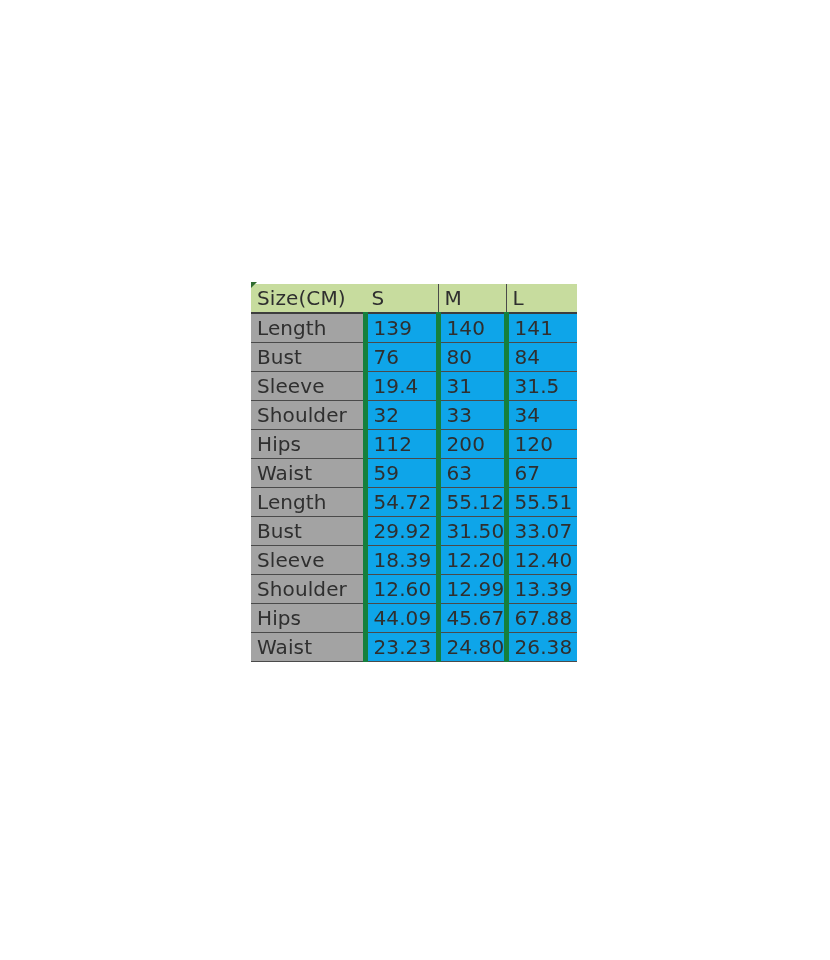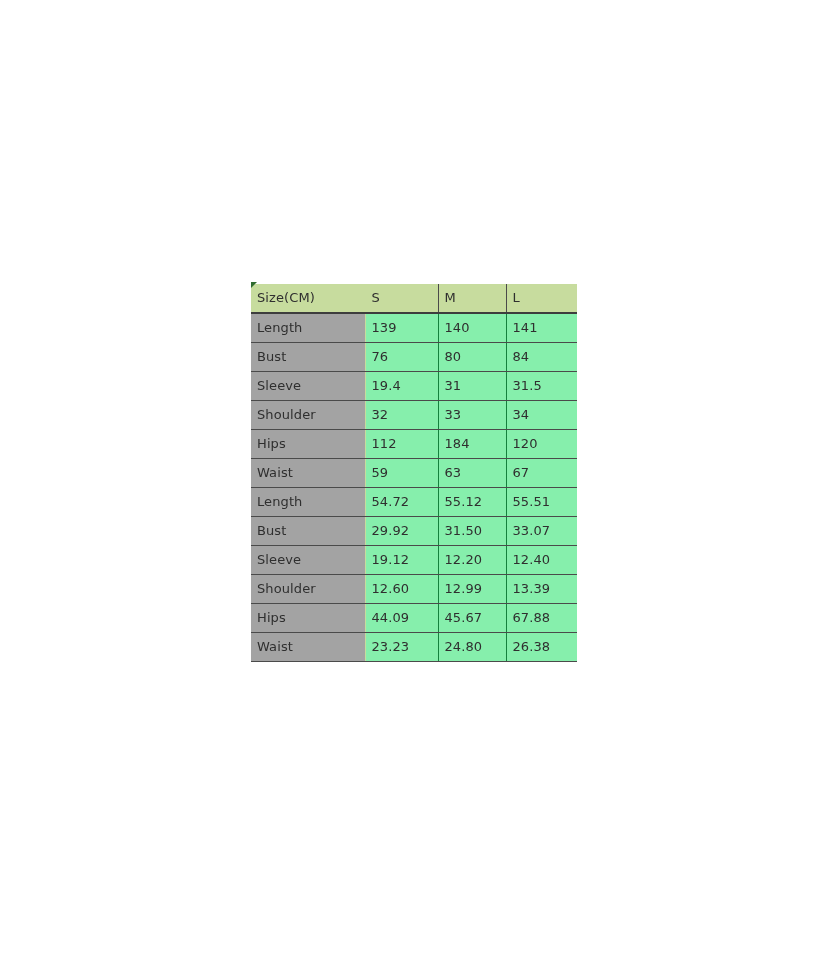--- a/index.html
+++ b/index.html
@@ -30,40 +30,40 @@
   }
 
   table.size-table col.c-label { width: 114px; }
   table.size-table col.c-s     { width: 73px; }
   table.size-table col.c-m     { width: 68px; }
   table.size-table col.c-l     { width: 71px; }
 
   table.size-table td {
     height: 28px;
     padding: 0 0 0 6px;
-    font-size: 13px;
+    font-size: 20px;
     line-height: 28px;
     color: #2f2f2f;
     letter-spacing: 0.1px;
     white-space: nowrap;
     overflow: hidden;
     vertical-align: middle;
     border-bottom: 1px solid #4a4a4a;
     box-sizing: border-box;
   }
 
   
   td.label-cell {
     background: #a3a3a3;
     border-right: 1px solid #c7dc9e;
   }
 
   td.data-cell {
-    background: #86efac;
-    border-left: 1px solid #15803d;
+    background: #0ea5e9;
+    border-left: 5px solid #15803d;
   }
 
   
   tr.header-row td {
     background: #c7dc9e;
     border-bottom: 2px solid #3d3d3d;
   }
   tr.header-row td.data-cell {
     border-left: 1px solid #4a4a4a;
   }
@@ -129,21 +129,21 @@
         </tr>
         <tr>
           <td class="label-cell">Shoulder</td>
           <td class="data-cell">32</td>
           <td class="data-cell">33</td>
           <td class="data-cell">34</td>
         </tr>
         <tr>
           <td class="label-cell">Hips</td>
           <td class="data-cell">112</td>
-          <td class="data-cell">184</td>
+          <td class="data-cell">200</td>
           <td class="data-cell">120</td>
         </tr>
         <tr class="pre-header">
           <td class="label-cell">Waist</td>
           <td class="data-cell">59</td>
           <td class="data-cell">63</td>
           <td class="data-cell">67</td>
         </tr>
         <tr>
           <td class="label-cell">Length</td>
@@ -152,21 +152,21 @@
           <td class="data-cell">55.51</td>
         </tr>
         <tr>
           <td class="label-cell">Bust</td>
           <td class="data-cell">29.92</td>
           <td class="data-cell">31.50</td>
           <td class="data-cell">33.07</td>
         </tr>
         <tr>
           <td class="label-cell">Sleeve</td>
-          <td class="data-cell">19.12</td>
+          <td class="data-cell">18.39</td>
           <td class="data-cell">12.20</td>
           <td class="data-cell">12.40</td>
         </tr>
         <tr>
           <td class="label-cell">Shoulder</td>
           <td class="data-cell">12.60</td>
           <td class="data-cell">12.99</td>
           <td class="data-cell">13.39</td>
         </tr>
         <tr>

